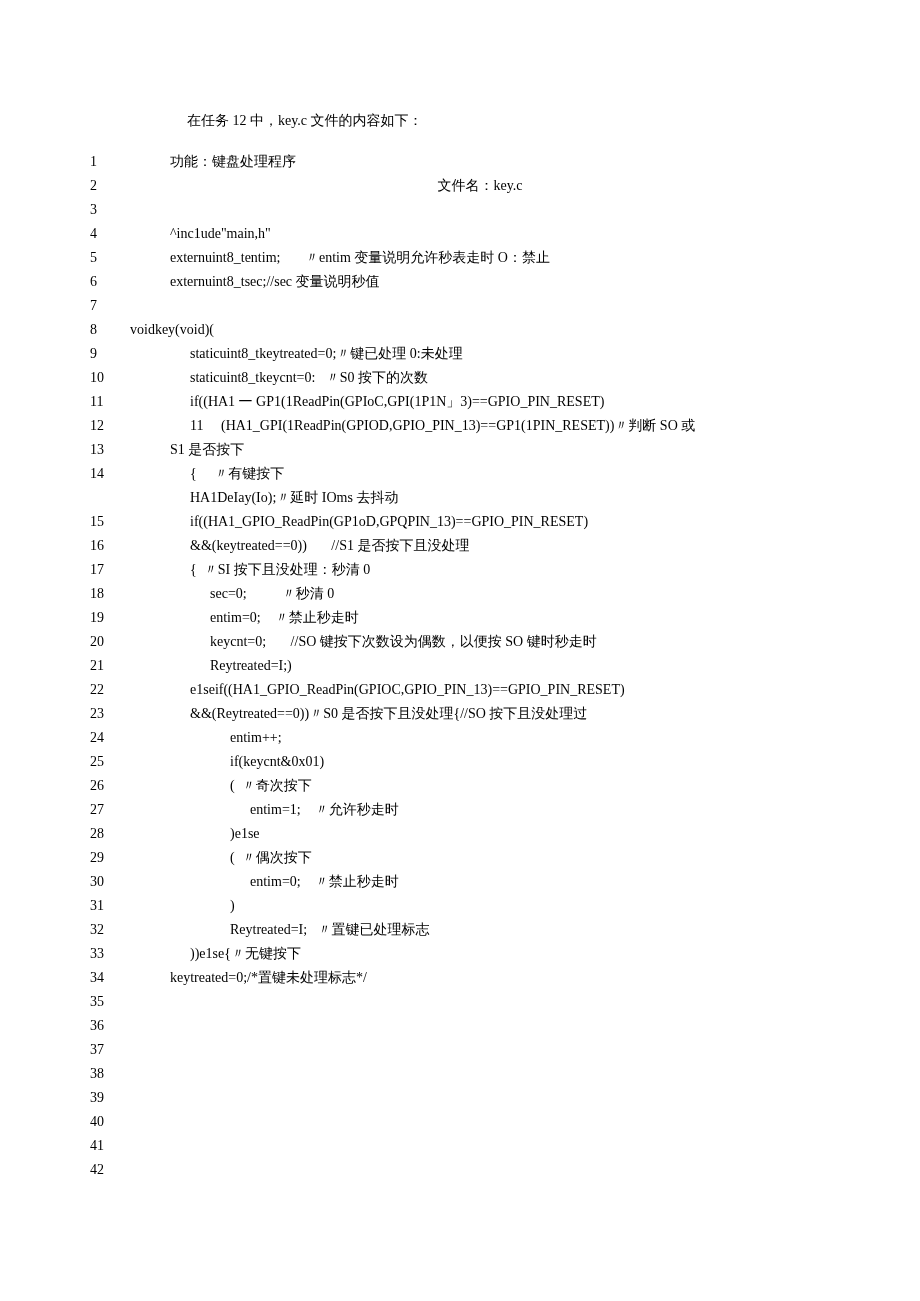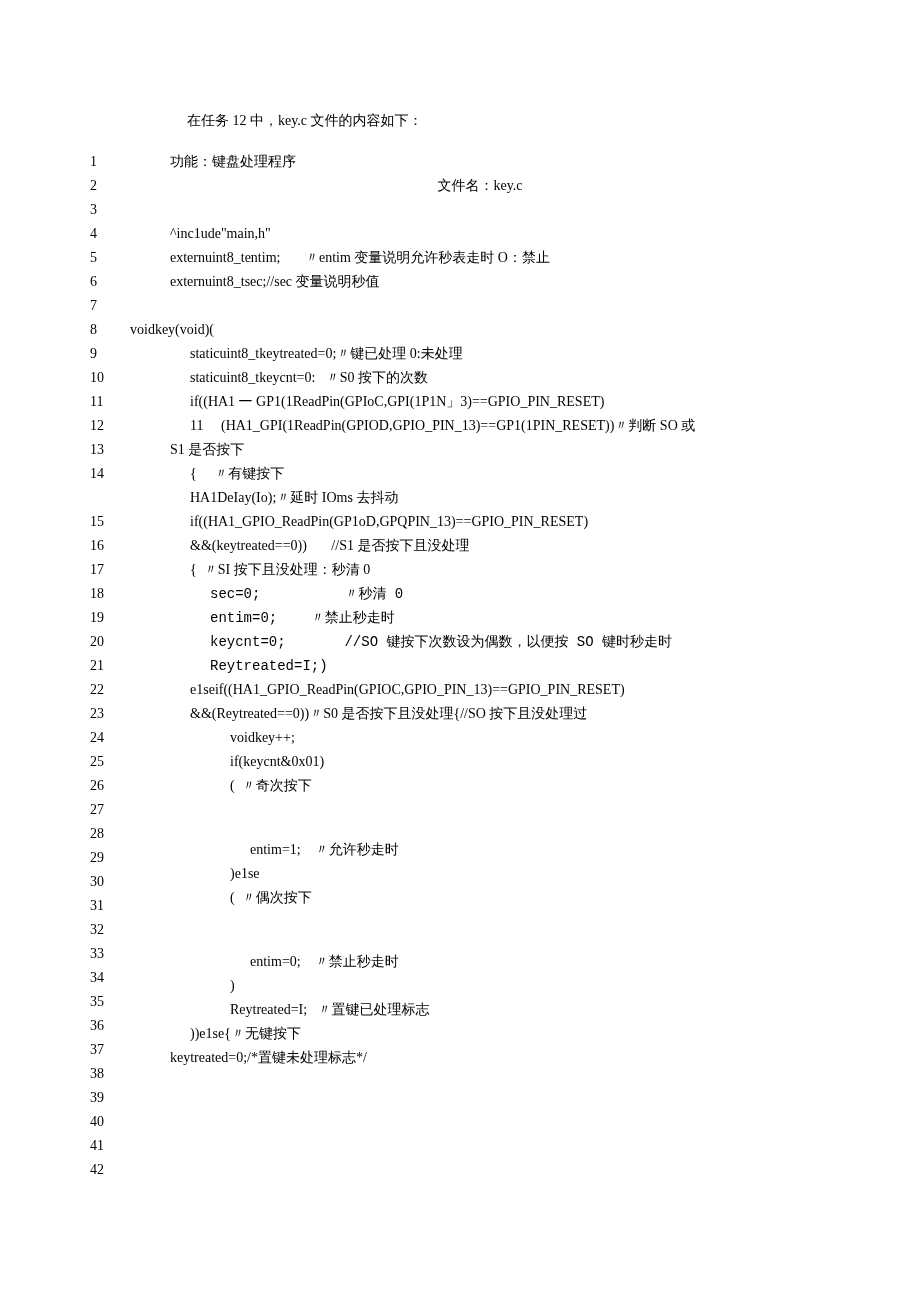--- a/index.html
+++ b/index.html
@@ -38,23 +38,23 @@
   }
   .code-content .row {
     min-height: 24px;
     white-space: pre-wrap;
   }
   .center {
     text-align: center;
   }
   .ind1 { padding-left: 40px; }
   .ind2 { padding-left: 60px; }
-  .ind3 { padding-left: 80px; font-family: Liberation Mono, monospace; }
+  .ind3 { padding-left: 80px; }
   .ind4 { padding-left: 100px; }
-  .ind5 { padding-left: 120px; margin-top: 40px; }
+  .ind5 { padding-left: 120px; }
 </style>
 </head>
 <body>
 
 <div class="page">
   <div class="intro">在任务 12 中，key.c 文件的内容如下：</div>
 
   <div class="code-area">
     <div class="line-numbers">
       <div>1</div>
@@ -120,21 +120,21 @@
       <div class="row ind2">HA1DeIay(Io);〃延时 IOms 去抖动</div>
       <div class="row ind2">if((HA1_GPIO_ReadPin(GP1oD,GPQPIN_13)==GPIO_PIN_RESET)</div>
       <div class="row ind2">&amp;&amp;(keytreated==0))       //S1 是否按下且没处理</div>
       <div class="row ind2">{  〃SI 按下且没处理：秒清 0</div>
       <div class="row ind3">sec=0;          〃秒清 0</div>
       <div class="row ind3">entim=0;    〃禁止秒走时</div>
       <div class="row ind3">keycnt=0;       //SO 键按下次数设为偶数，以便按 SO 键时秒走时</div>
       <div class="row ind3">Reytreated=I;)</div>
       <div class="row ind2">e1seif((HA1_GPIO_ReadPin(GPIOC,GPIO_PIN_13)==GPIO_PIN_RESET)</div>
       <div class="row ind2">&amp;&amp;(Reytreated==0))〃S0 是否按下且没处理{//SO 按下且没处理过</div>
-      <div class="row ind4">voidkey++;</div>
+      <div class="row ind4">entim++;</div>
       <div class="row ind4">if(keycnt&amp;0x01)</div>
       <div class="row ind4">(  〃奇次按下</div>
       <div class="row ind5">entim=1;    〃允许秒走时</div>
       <div class="row ind4">)e1se</div>
       <div class="row ind4">(  〃偶次按下</div>
       <div class="row ind5">entim=0;    〃禁止秒走时</div>
       <div class="row ind4">)</div>
       <div class="row ind4">Reytreated=I;   〃置键已处理标志</div>
       <div class="row ind2">))e1se{〃无键按下</div>
       <div class="row ind1">keytreated=0;/*置键未处理标志*/</div>

